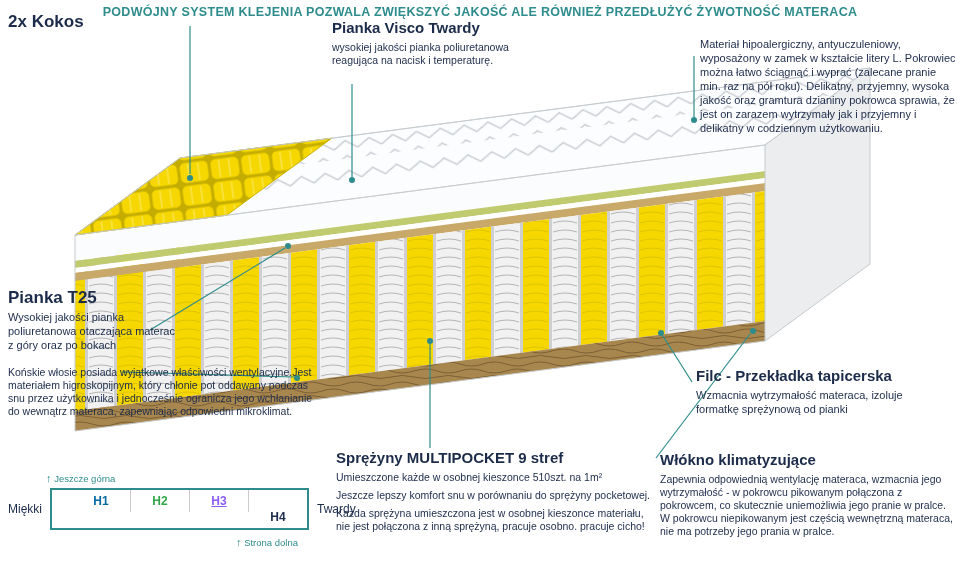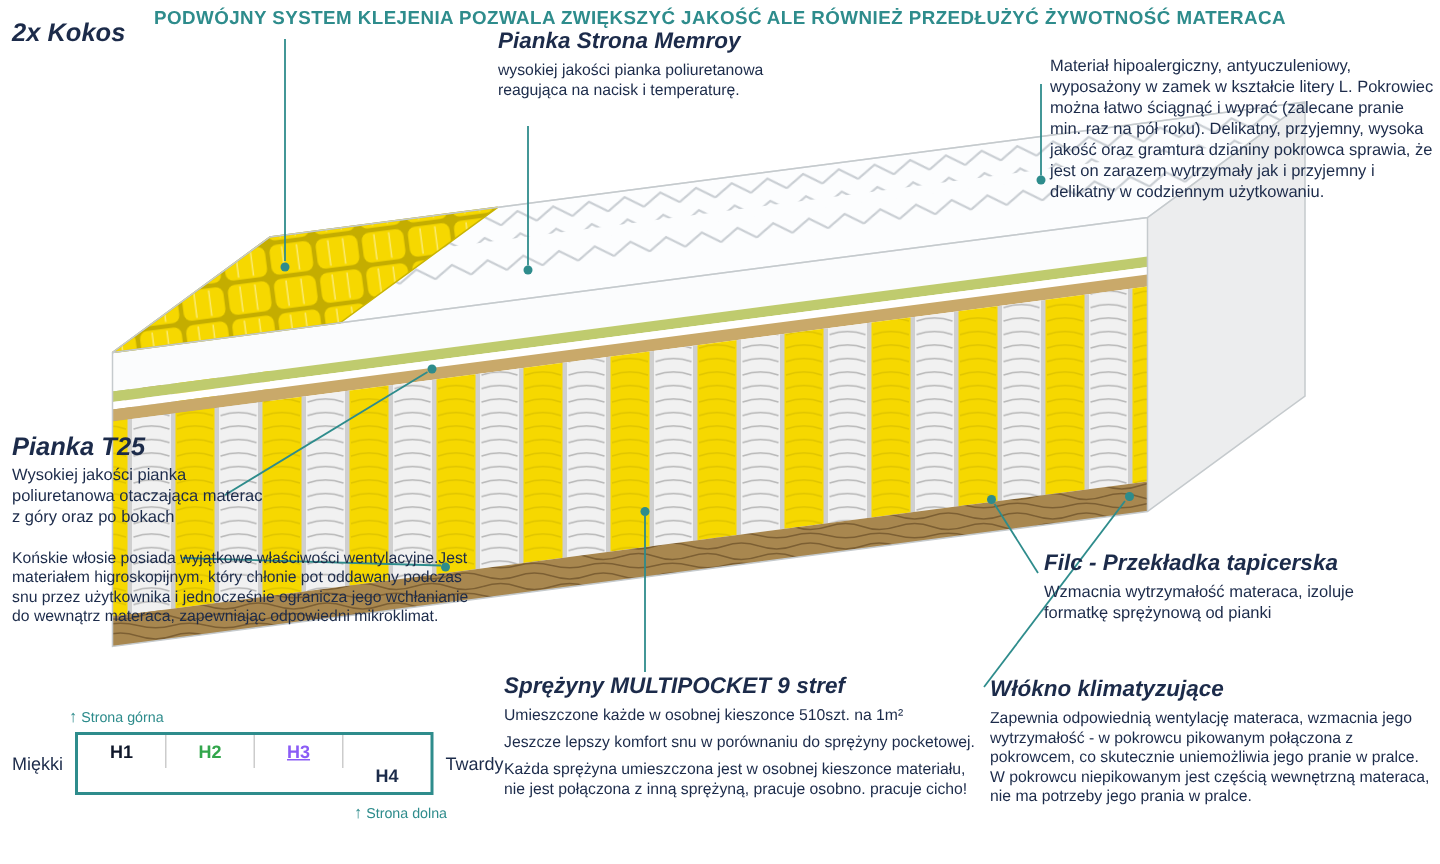--- a/index.html
+++ b/index.html
@@ -4,21 +4,21 @@
 <style>
   html,body{margin:0;padding:0;}
   body{width:960px;height:576px;position:relative;background:#ffffff;
        font-family:"Liberation Sans",sans-serif;overflow:hidden;
        --accent_teal:#2E8C8C;--text_navy:#1C2B4A;--spring_yellow:#F6D800;
        --wood_brown:#A8874F;--wood_dark:#7C5F33;--foam_green:#BFCB6E;--foam_tan:#C9A96A;}
   .header-title{position:absolute;top:5px;left:0;width:100%;text-align:center;
        font-size:12.5px;font-weight:bold;letter-spacing:.3px;color:var(--accent_teal);z-index:3;}
   svg#scene{position:absolute;left:0;top:0;z-index:1;}
   .callout{position:absolute;color:var(--text_navy);z-index:2;}
-  .callout h2{margin:0 0 4px 0;font-size:15px;line-height:1.12;font-weight:bold;color:var(--text_navy);font-style:italic;}
+  .callout h2{margin:0 0 4px 0;font-size:15px;line-height:1.12;font-weight:bold;color:var(--text_navy);}
   .callout.big h2{font-size:17px;}
   .callout p{margin:0 0 5px 0;font-size:11px;line-height:1.27;}
   .callout.small p{font-size:10.5px;line-height:1.24;}
   
   .f-yellow{fill:var(--spring_yellow);}
   .f-green{fill:var(--foam_green);}
   .f-tan{fill:var(--foam_tan);}
   .f-wood{fill:var(--wood_brown);}
   .wood-line{stroke:var(--wood_dark);stroke-width:1;fill:none;}
   .cline{stroke:var(--accent_teal);stroke-width:1.2;}
@@ -121,21 +121,21 @@
     <line class="cline" x1="656" y1="458" x2="750" y2="334"></line>
     <circle class="cdot" cx="753" cy="331" r="3"></circle>
   </g>
 </svg>
 
 <div class="callout big" style="left:8px;top:12px;width:185px;">
   <h2>2x Kokos</h2>
 </div>
 
 <div class="callout small" style="left:332px;top:20px;width:205px;">
-  <h2>Pianka Strona Memroy</h2>
+  <h2>Pianka Visco Twardy</h2>
   <p>wysokiej jakości pianka poliuretanowa reagująca na nacisk i temperaturę.</p>
 </div>
 
 <div class="callout" style="left:700px;top:38px;width:256px;">
   <p>Materiał hipoalergiczny, antyuczuleniowy, wyposażony w zamek w kształcie litery L. Pokrowiec można łatwo ściągnąć i wyprać (zalecane pranie min. raz na pół roku). Delikatny, przyjemny, wysoka jakość oraz gramtura dzianiny pokrowca sprawia, że jest on zarazem wytrzymały jak i przyjemny i delikatny w codziennym użytkowaniu.</p>
 </div>
 
 <div class="callout big" style="left:8px;top:288px;width:175px;">
   <h2>Pianka T25</h2>
   <p>Wysokiej jakości pianka poliuretanowa otaczająca materac z góry oraz po bokach</p>
@@ -158,26 +158,26 @@
 </div>
 
 <div class="callout small" style="left:660px;top:452px;width:296px;">
   <h2>Włókno klimatyzujące</h2>
   <p>Zapewnia odpowiednią wentylację materaca, wzmacnia jego wytrzymałość - w pokrowcu pikowanym połączona z pokrowcem, co skutecznie uniemożliwia jego pranie w pralce. W pokrowcu niepikowanym jest częścią wewnętrzną materaca, nie ma potrzeby jego prania w pralce.</p>
 </div>
 
 <div class="scale">
   <div class="scale-top">
     <span class="arrow">↑</span>
-    <span>Strona górna</span>
+    <span>Jeszcze górna</span>
   </div>
   <div class="scale-row">
     <span class="scale-side">Miękki</span>
     <div class="scale-bar">
-      <span class="scale-cell" style="color: #0f172a;">H1</span>
+      <span class="scale-cell" style="color: #0369a1; padding-left: 20px;">H1</span>
       <span class="scale-cell" style="color: rgb(51, 166, 76);">H2</span>
       <span class="scale-cell" style="color: #8b5cf6; text-decoration: underline;">H3</span>
       <span class="scale-cell" style="color: rgb(28, 43, 74); margin-top: 16px;">H4</span>
     </div>
     <span class="scale-side">Twardy</span>
   </div>
   <div class="scale-bottom">
     <span class="arrow">↑</span>
     <span>Strona dolna</span>
   </div>

